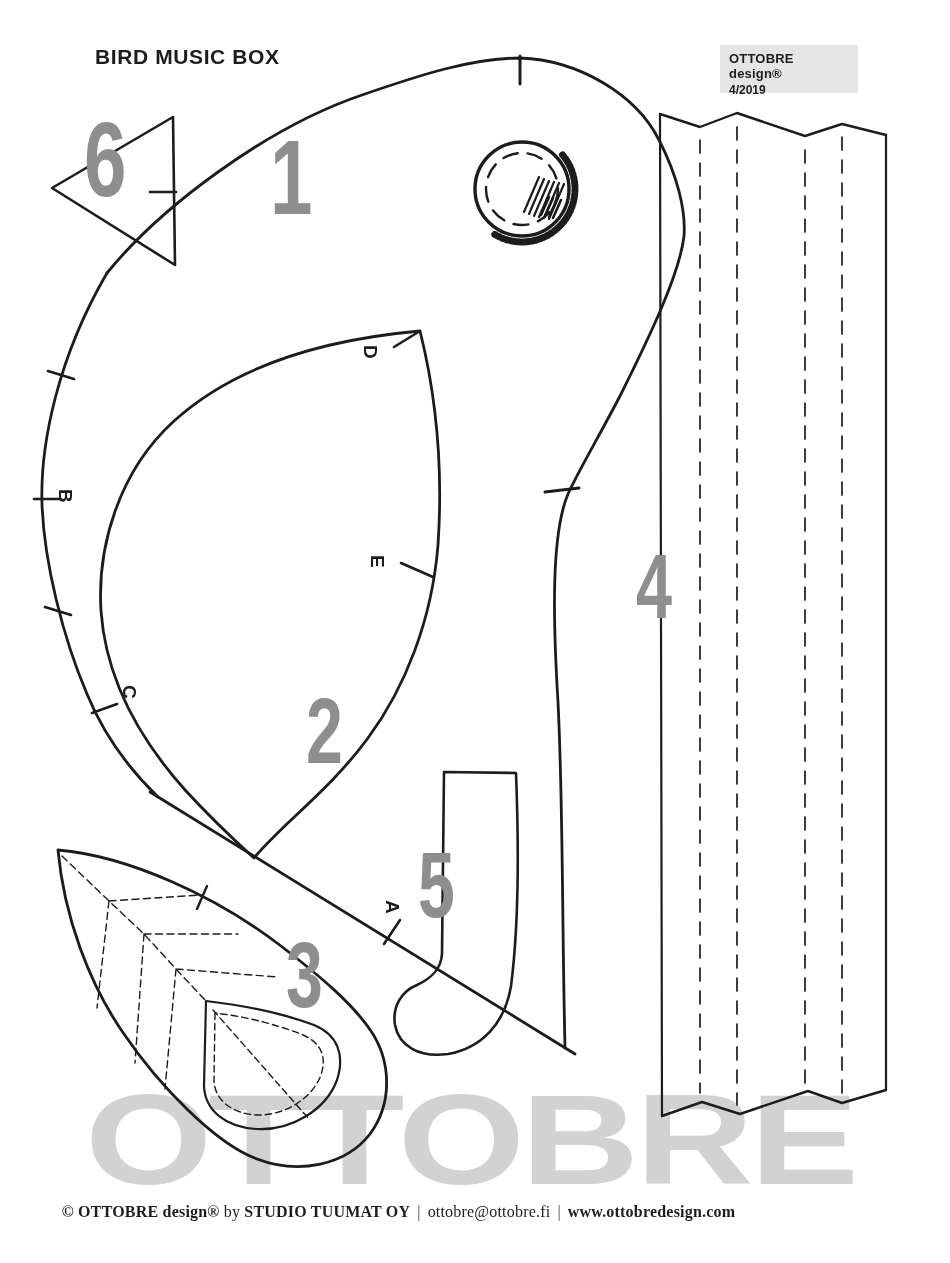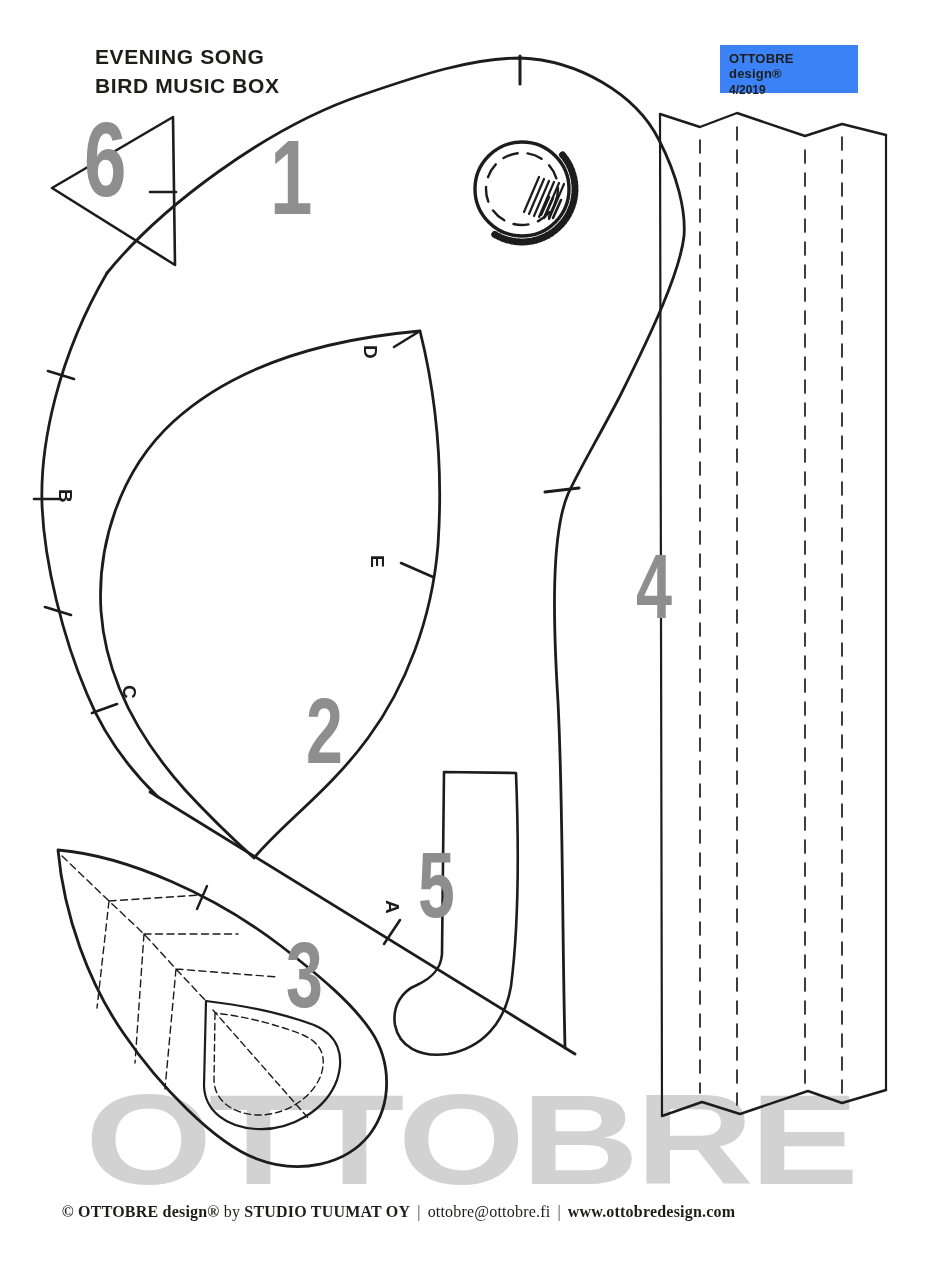--- a/index.html
+++ b/index.html
@@ -2,21 +2,21 @@
 <html><head>
 <meta charset="utf-8">
 <style>
   html,body{margin:0;padding:0;background:#fff;}
   .page{position:relative;width:950px;height:1263px;background:#fff;overflow:hidden;
         font-family:"Liberation Sans",sans-serif;color:#1d1d1b;}
   .art{position:absolute;left:0;top:0;}
   .title{position:absolute;left:95px;top:42px;font-size:21px;font-weight:bold;
          letter-spacing:.6px;line-height:29px;}
   .issue-box{position:absolute;left:720px;top:45px;width:138px;height:48px;
-             background:#3b82f6;box-sizing:border-box;padding:6px 9px;}
+             background:#e5e5e5;box-sizing:border-box;padding:6px 9px;}
   .issue-box .brand{font-size:13px;font-weight:bold;letter-spacing:.2px;}
   .issue-box .issue{font-size:12px;font-weight:bold;margin-top:2px;}
   .footer{position:absolute;left:0;top:1203px;width:797px;text-align:center;
           font-size:16px;letter-spacing:.2px;white-space:nowrap;font-family:Liberation Serif, serif;}
   .footer .b{font-weight:bold;}
   .footer .sep{padding:0 7px;color:#444;font-weight:normal;}
   svg text.num{font-family:"Liberation Sans",sans-serif;font-weight:bold;fill:#8e8e8e;}
   svg text.notch{font-family:"Liberation Sans",sans-serif;font-weight:bold;
                  font-size:19px;fill:#1c1c1c;}
   svg text.wm{font-family:"Liberation Sans",sans-serif;font-weight:bold;fill:#d2d2d2;}
@@ -106,21 +106,20 @@
     <text class="num" font-size="92" transform="translate(418,917) scale(0.72,1)">5</text>
 
     <text class="notch" transform="translate(364,345) rotate(90)">D</text>
     <text class="notch" transform="translate(59,489) rotate(90)">B</text>
     <text class="notch" transform="translate(371,555) rotate(90)">E</text>
     <text class="notch" transform="translate(123,685) rotate(90)">C</text>
     <text class="notch" transform="translate(386,900) rotate(90)">A</text>
   </svg>
 
   <div class="title">
-    <div>EVENING SONG</div>
     <div>BIRD MUSIC BOX</div>
   </div>
 
   <div class="issue-box">
     <div class="brand">OTTOBRE design®</div>
     <div class="issue">4/2019</div>
   </div>
 
   <div class="footer"><span class="b">© OTTOBRE design®</span> <span>by</span> <span class="b">STUDIO TUUMAT OY</span><span class="sep">|</span><span>ottobre@ottobre.fi</span><span class="sep">|</span><span class="b">www.ottobredesign.com</span></div>
 

